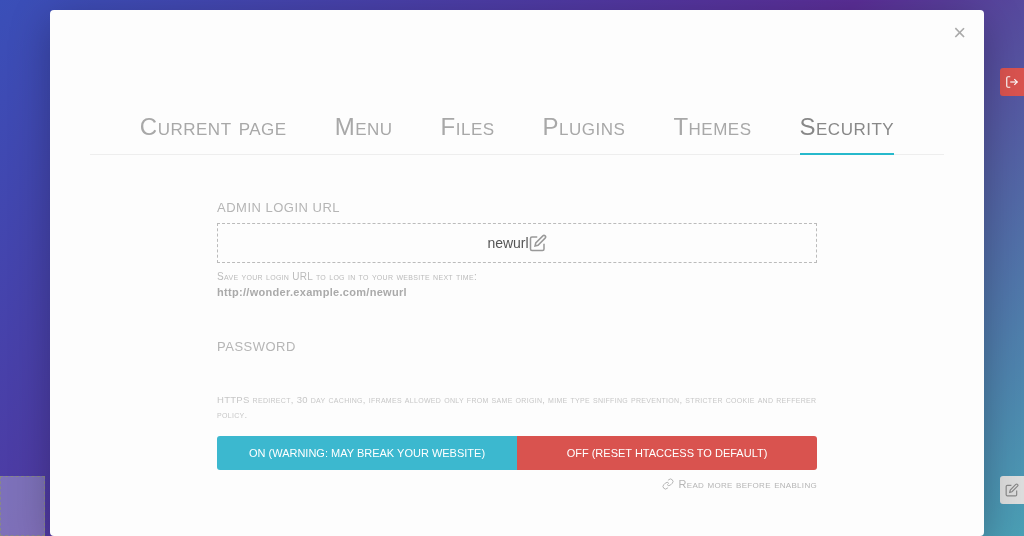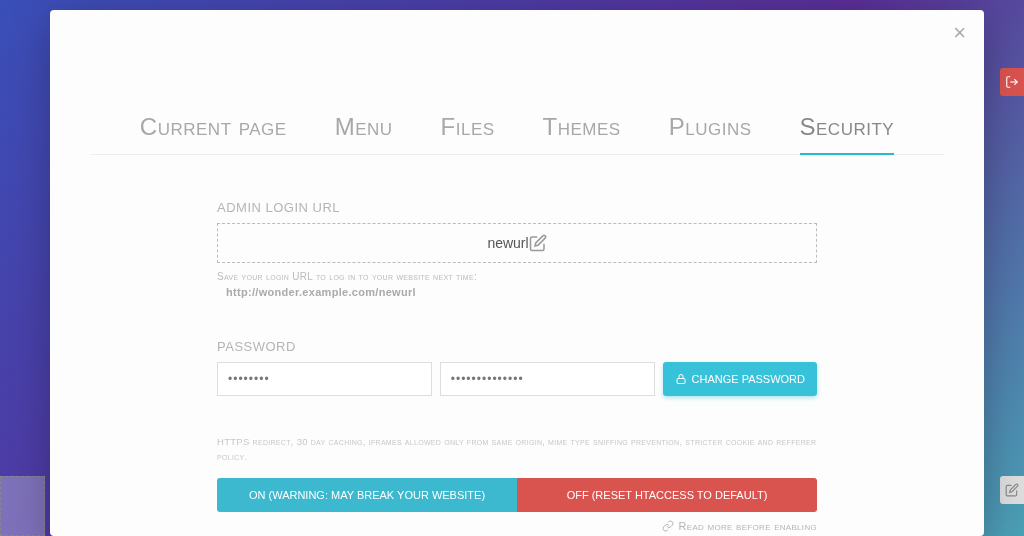--- a/index.html
+++ b/index.html
@@ -109,21 +109,20 @@
     font-variant: small-caps;
     letter-spacing: 0.3px;
     margin-top: 6px;
     line-height: 1.5;
   }
   .hint .url-line {
     font-variant: normal;
     font-size: 11px;
     color: #aaa;
     font-weight: bold;
-    margin-left: 9px;
   }
   .pw-row {
     display: flex;
     gap: 8px;
     align-items: stretch;
   }
   .pw-row input {
     flex: 1;
     border: 1px solid #ddd;
     padding: 9px 10px;
@@ -198,22 +197,22 @@
     </svg>
 </div>
 
 <div class="modal">
   <div class="close">×</div>
 
   <div class="tabs">
     <div class="tab">Current page</div>
     <div class="tab">Menu</div>
     <div class="tab">Files</div>
+    <div class="tab">Plugins</div>
     <div class="tab">Themes</div>
-    <div class="tab">Plugins</div>
     <div class="tab active">Security</div>
   </div>
 
   <div class="content">
 
     <div class="section-label">ADMIN LOGIN URL</div>
     <div class="url-box">
       <span>newurl</span>
       <span class="edit-icon">
         <svg width="18" height="18" viewBox="0 0 24 24" fill="none" stroke="#999" stroke-width="2">
@@ -223,31 +222,20 @@
       </span>
     </div>
     <div class="hint">
       <span>Save your login URL to log in to your website next time:</span><br>
       <span class="url-line">http://wonder.example.com/newurl</span>
     </div>
 
     <div class="section-gap"></div>
 
     <div class="section-label">PASSWORD</div>
-    <div class="pw-row">
-      <input type="password" value="••••••••" style="">
-      <input type="password" value="••••••••••••••" style="">
-      <button class="btn-change">
-        <svg width="12" height="12" viewBox="0 0 24 24" fill="none" stroke="white" stroke-width="2">
-            <rect x="4" y="11" width="16" height="10" rx="2"></rect>
-            <path d="M8 11V7a4 4 0 0 1 8 0v4"></path>
-          </svg>
-        <span>CHANGE PASSWORD</span>
-      </button>
-    </div>
 
     <div class="section-gap"></div>
 
     <div class="improved-desc">HTTPS redirect, 30 day caching, iframes allowed only from same origin, mime type sniffing prevention, stricter cookie and refferer policy.</div>
     <div class="btn-row">
       <button class="btn-on">ON (WARNING: MAY BREAK YOUR WEBSITE)</button>
       <button class="btn-off">OFF (RESET HTACCESS TO DEFAULT)</button>
     </div>
     <div class="readmore">
       <svg width="12" height="12" viewBox="0 0 24 24" fill="none" stroke="#b5b5b5" stroke-width="2">

